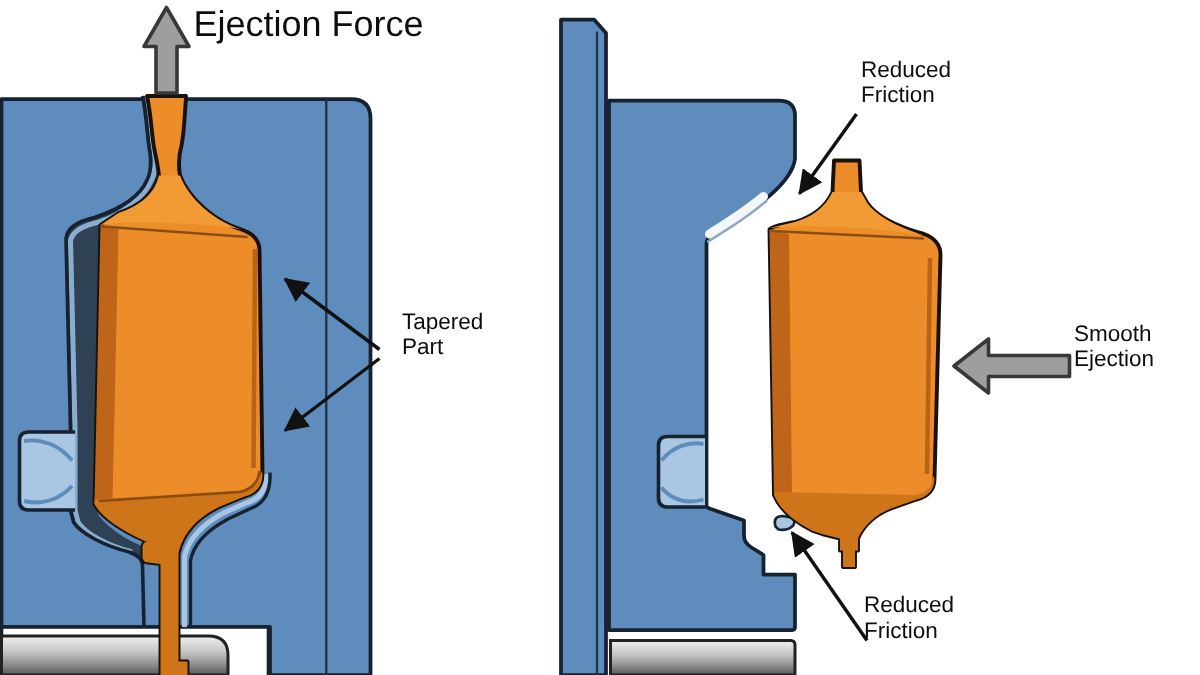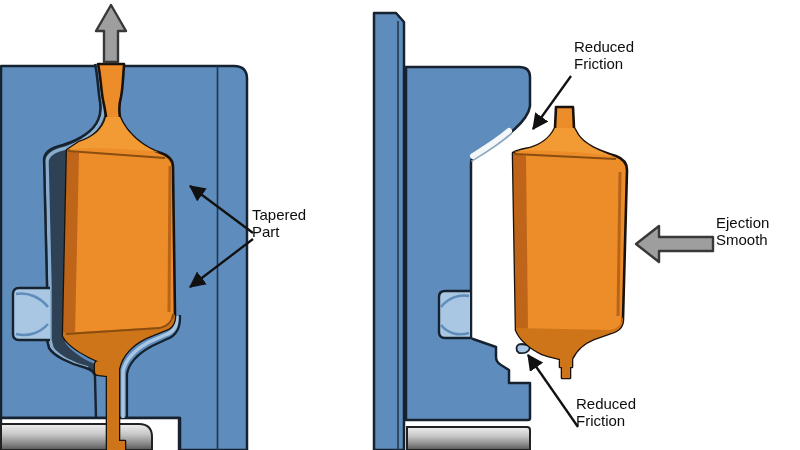--- a/index.html
+++ b/index.html
@@ -7,21 +7,21 @@
     position:relative;width:800px;height:450px;background:#ffffff;
     overflow:hidden;font-family:"Liberation Sans", sans-serif;color:#111;
   }
   #stage svg{position:absolute;left:0;top:0;width:800px;height:450px;}
   .label{
     position:absolute;font-size:15px;line-height:1.13;color:#0d0d0d;
     white-space:nowrap;letter-spacing:0px;
   }
   .label span{display:block;}
   #lbl-ejection-force{left:129px;top:3px;font-size:24px;}
-  #lbl-tapered-part{left:252px;top:207px;}
+  #lbl-tapered-part{left:268px;top:207px;}
   #lbl-reduced-friction-top{left:574px;top:39px;}
   #lbl-smooth-ejection{left:716px;top:215px;}
   #lbl-reduced-friction-bottom{left:576px;top:396px;}
 </style>
 </head>
 <body>
 
 <div id="stage">
 
   <svg viewBox="0 0 800 450" aria-hidden="true">
@@ -136,34 +136,37 @@
     </g>
 
     <path d="M636,244 L659,226 L659,237 L713,237 L713,251 L659,251 L659,262 Z" fill="#9E9E9E" stroke="#383838" stroke-width="2.4" stroke-linejoin="round"></path>
 
     <g stroke="#111" stroke-width="2.3" fill="none">
       <path d="M571,76 L533,129" marker-end="url(#arr)"></path>
       <path d="M578,427 L528,355" marker-end="url(#arr)"></path>
     </g>
   </svg>
 
+  <div class="label" id="lbl-ejection-force">
+    <span>Ejection Force</span>
+  </div>
 
   <div class="label" id="lbl-tapered-part">
     <span>Tapered</span>
     <span>Part</span>
   </div>
 
   <div class="label" id="lbl-reduced-friction-top">
     <span>Reduced</span>
     <span>Friction</span>
   </div>
 
   <div class="label" id="lbl-smooth-ejection">
+    <span>Smooth</span>
     <span>Ejection</span>
-    <span>Smooth</span>
   </div>
 
   <div class="label" id="lbl-reduced-friction-bottom">
     <span>Reduced</span>
     <span>Friction</span>
   </div>
 
 </div>
 
 </body></html>

